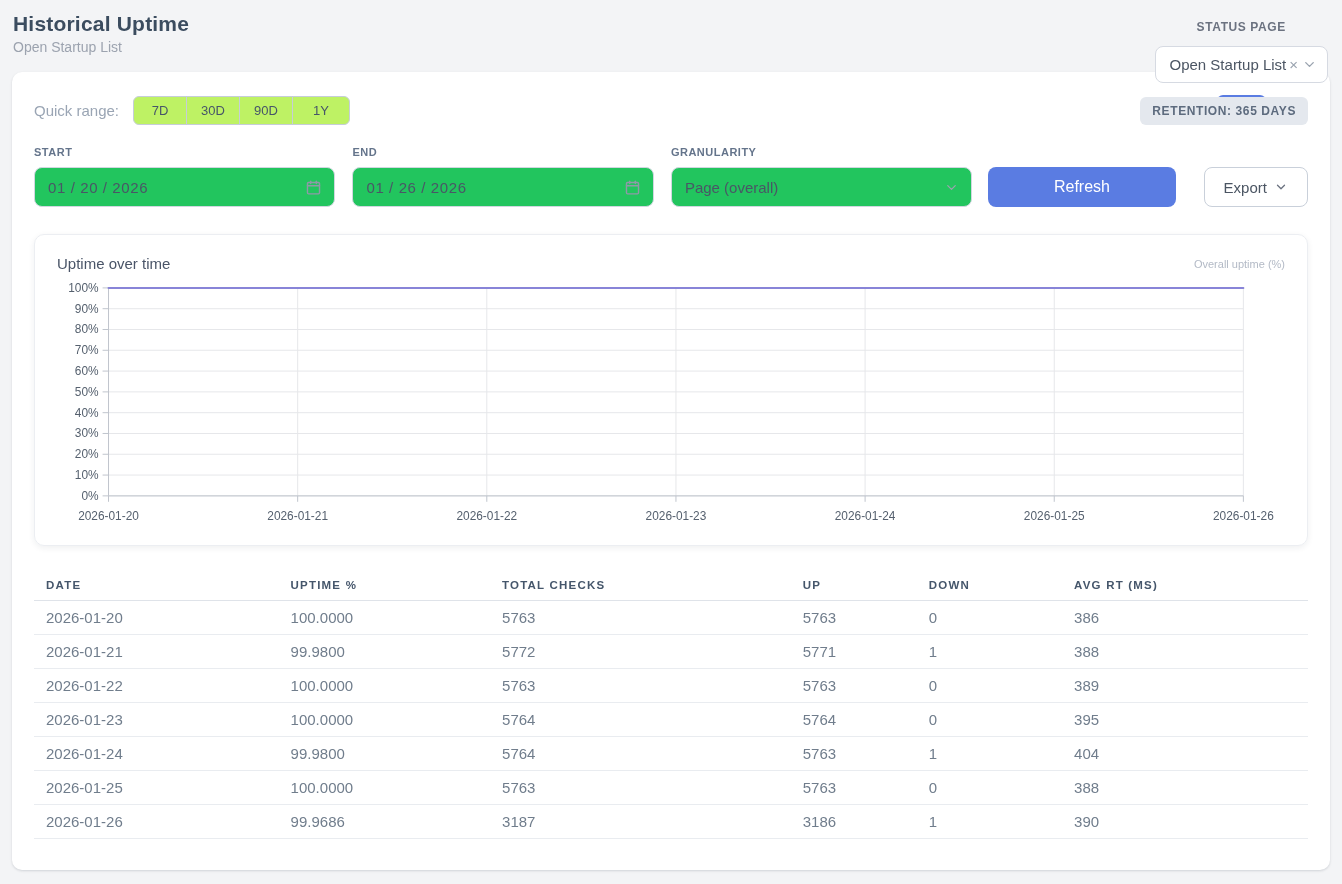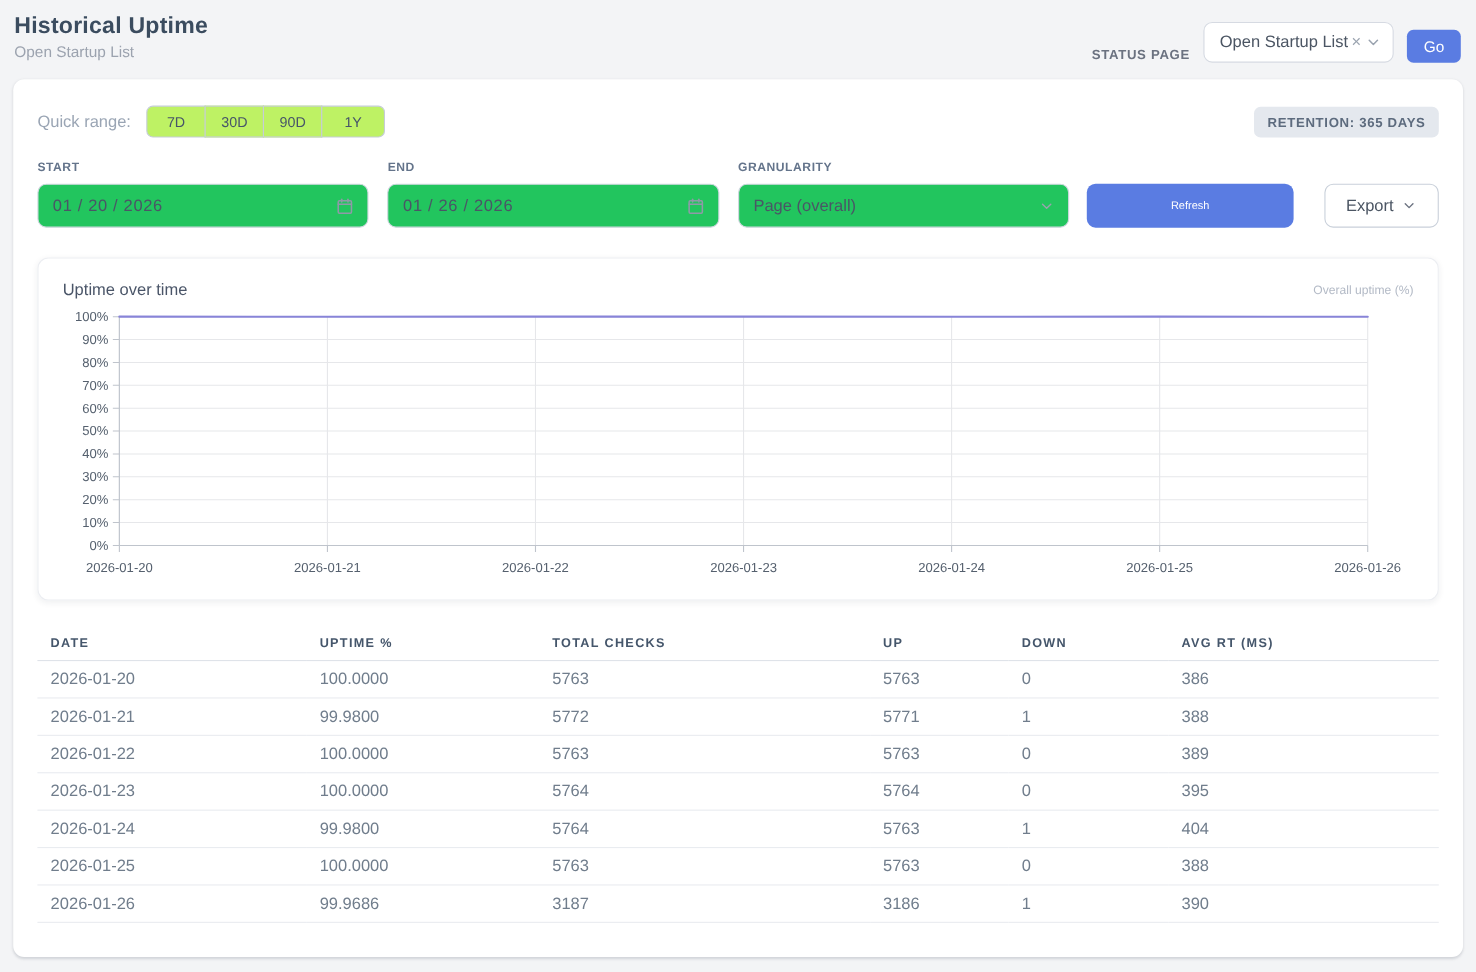--- a/index.html
+++ b/index.html
@@ -11,21 +11,21 @@
     height: 884px;
     overflow: hidden;
   }
   
   .topbar {
     display: flex; align-items: flex-start; justify-content: space-between;
     padding: 12px 14px 10px 13px; height: 72px;
   }
   .page-title { font-size: 21px; font-weight: 700; color: #3b4c5f; letter-spacing: .2px; }
   .page-subtitle { font-size: 14px; color: #9ca3af; margin-top: 3px; }
-  .topbar-right { display: flex; align-items: flex-end; gap: 12px; margin-top: 8px; }
+  .topbar-right { display: flex; align-items: center; gap: 12px; margin-top: 8px; flex-direction: column; }
   .status-label { font-size: 12px; font-weight: 600; letter-spacing: .6px; color: #6b7280; }
   .status-select {
     display: flex; align-items: center; gap: 4px;
     background: #fff; border: 1px solid #d6dae2; border-radius: 8px;
     height: 37px; padding: 0 10px 0 14px; cursor: pointer;
   }
   .status-select .value { font-size: 15px; color: #4b5563; }
   .status-select .clear { font-size: 15px; color: #9aa3af; margin-left: -1px; cursor: pointer; }
   .btn { border: none; cursor: pointer; font-family: inherit; }
   .btn-blue { background: #5a7ce2; color: #fff; border-radius: 6px; }
@@ -57,21 +57,21 @@
   .field label {
     display: block; font-size: 11px; font-weight: 600; letter-spacing: .5px;
     color: #64748b; margin-bottom: 9px;
   }
   .input {
     display: flex; align-items: center; justify-content: space-between;
     height: 40px; border: 1px solid #d1d7e0; border-radius: 8px;
     padding: 0 12px 0 13px; background: #22c55e; cursor: pointer;
   }
   .input .value { font-size: 15px; color: #4a5666; letter-spacing: .6px; }
-  .btn-refresh { width: 190px; height: 40px; border-radius: 8px; font-size: 10px; margin-right: 28px; margin-left: -1px; }
+  .btn-refresh { width: 190px; height: 40px; border-radius: 8px; font-size: 16px; margin-right: 28px; margin-left: -1px; }
   .btn-export {
     width: 106px; height: 40px; border-radius: 8px; background: #fff;
     border: 1px solid #c9d0da; color: #4b5563; font-size: 15px;
     display: flex; align-items: center; justify-content: center; gap: 7px;
   }
   
   .chart-card {
     margin-top: 27px; border: 1px solid #eceef2; border-radius: 10px;
     box-shadow: 0 2px 6px rgba(30,40,60,.07);
     padding: 20px 22px 8px 22px;

